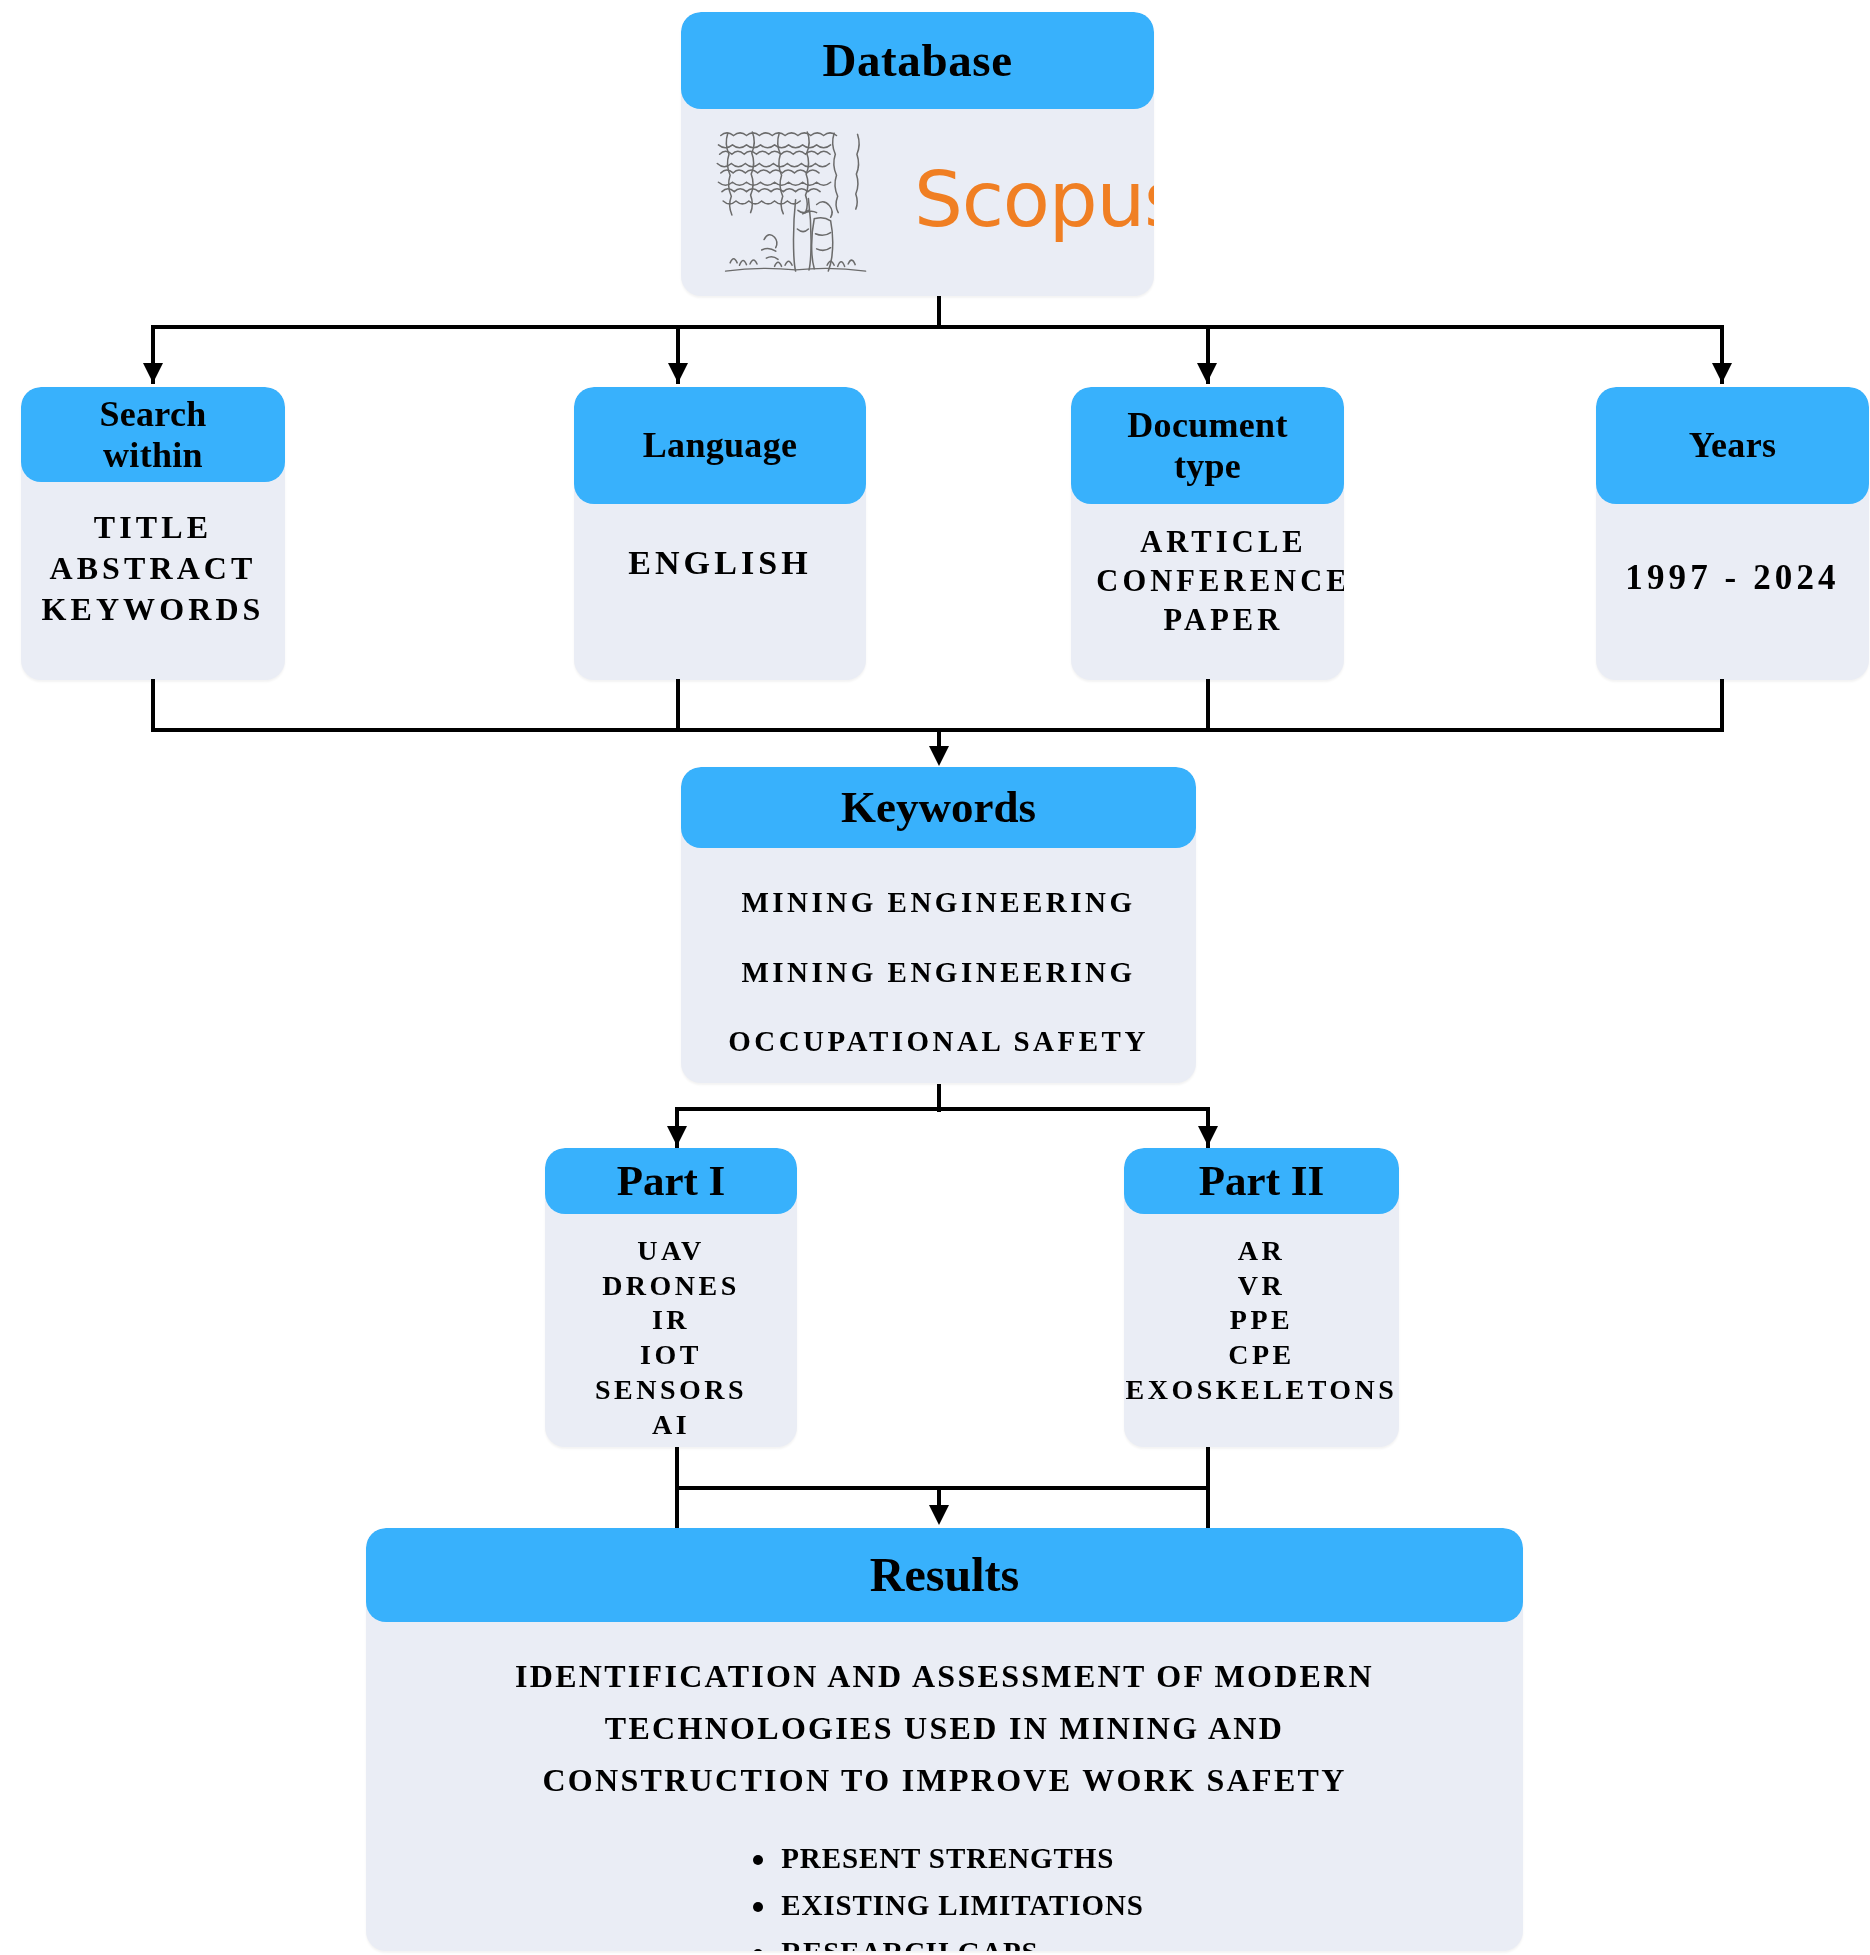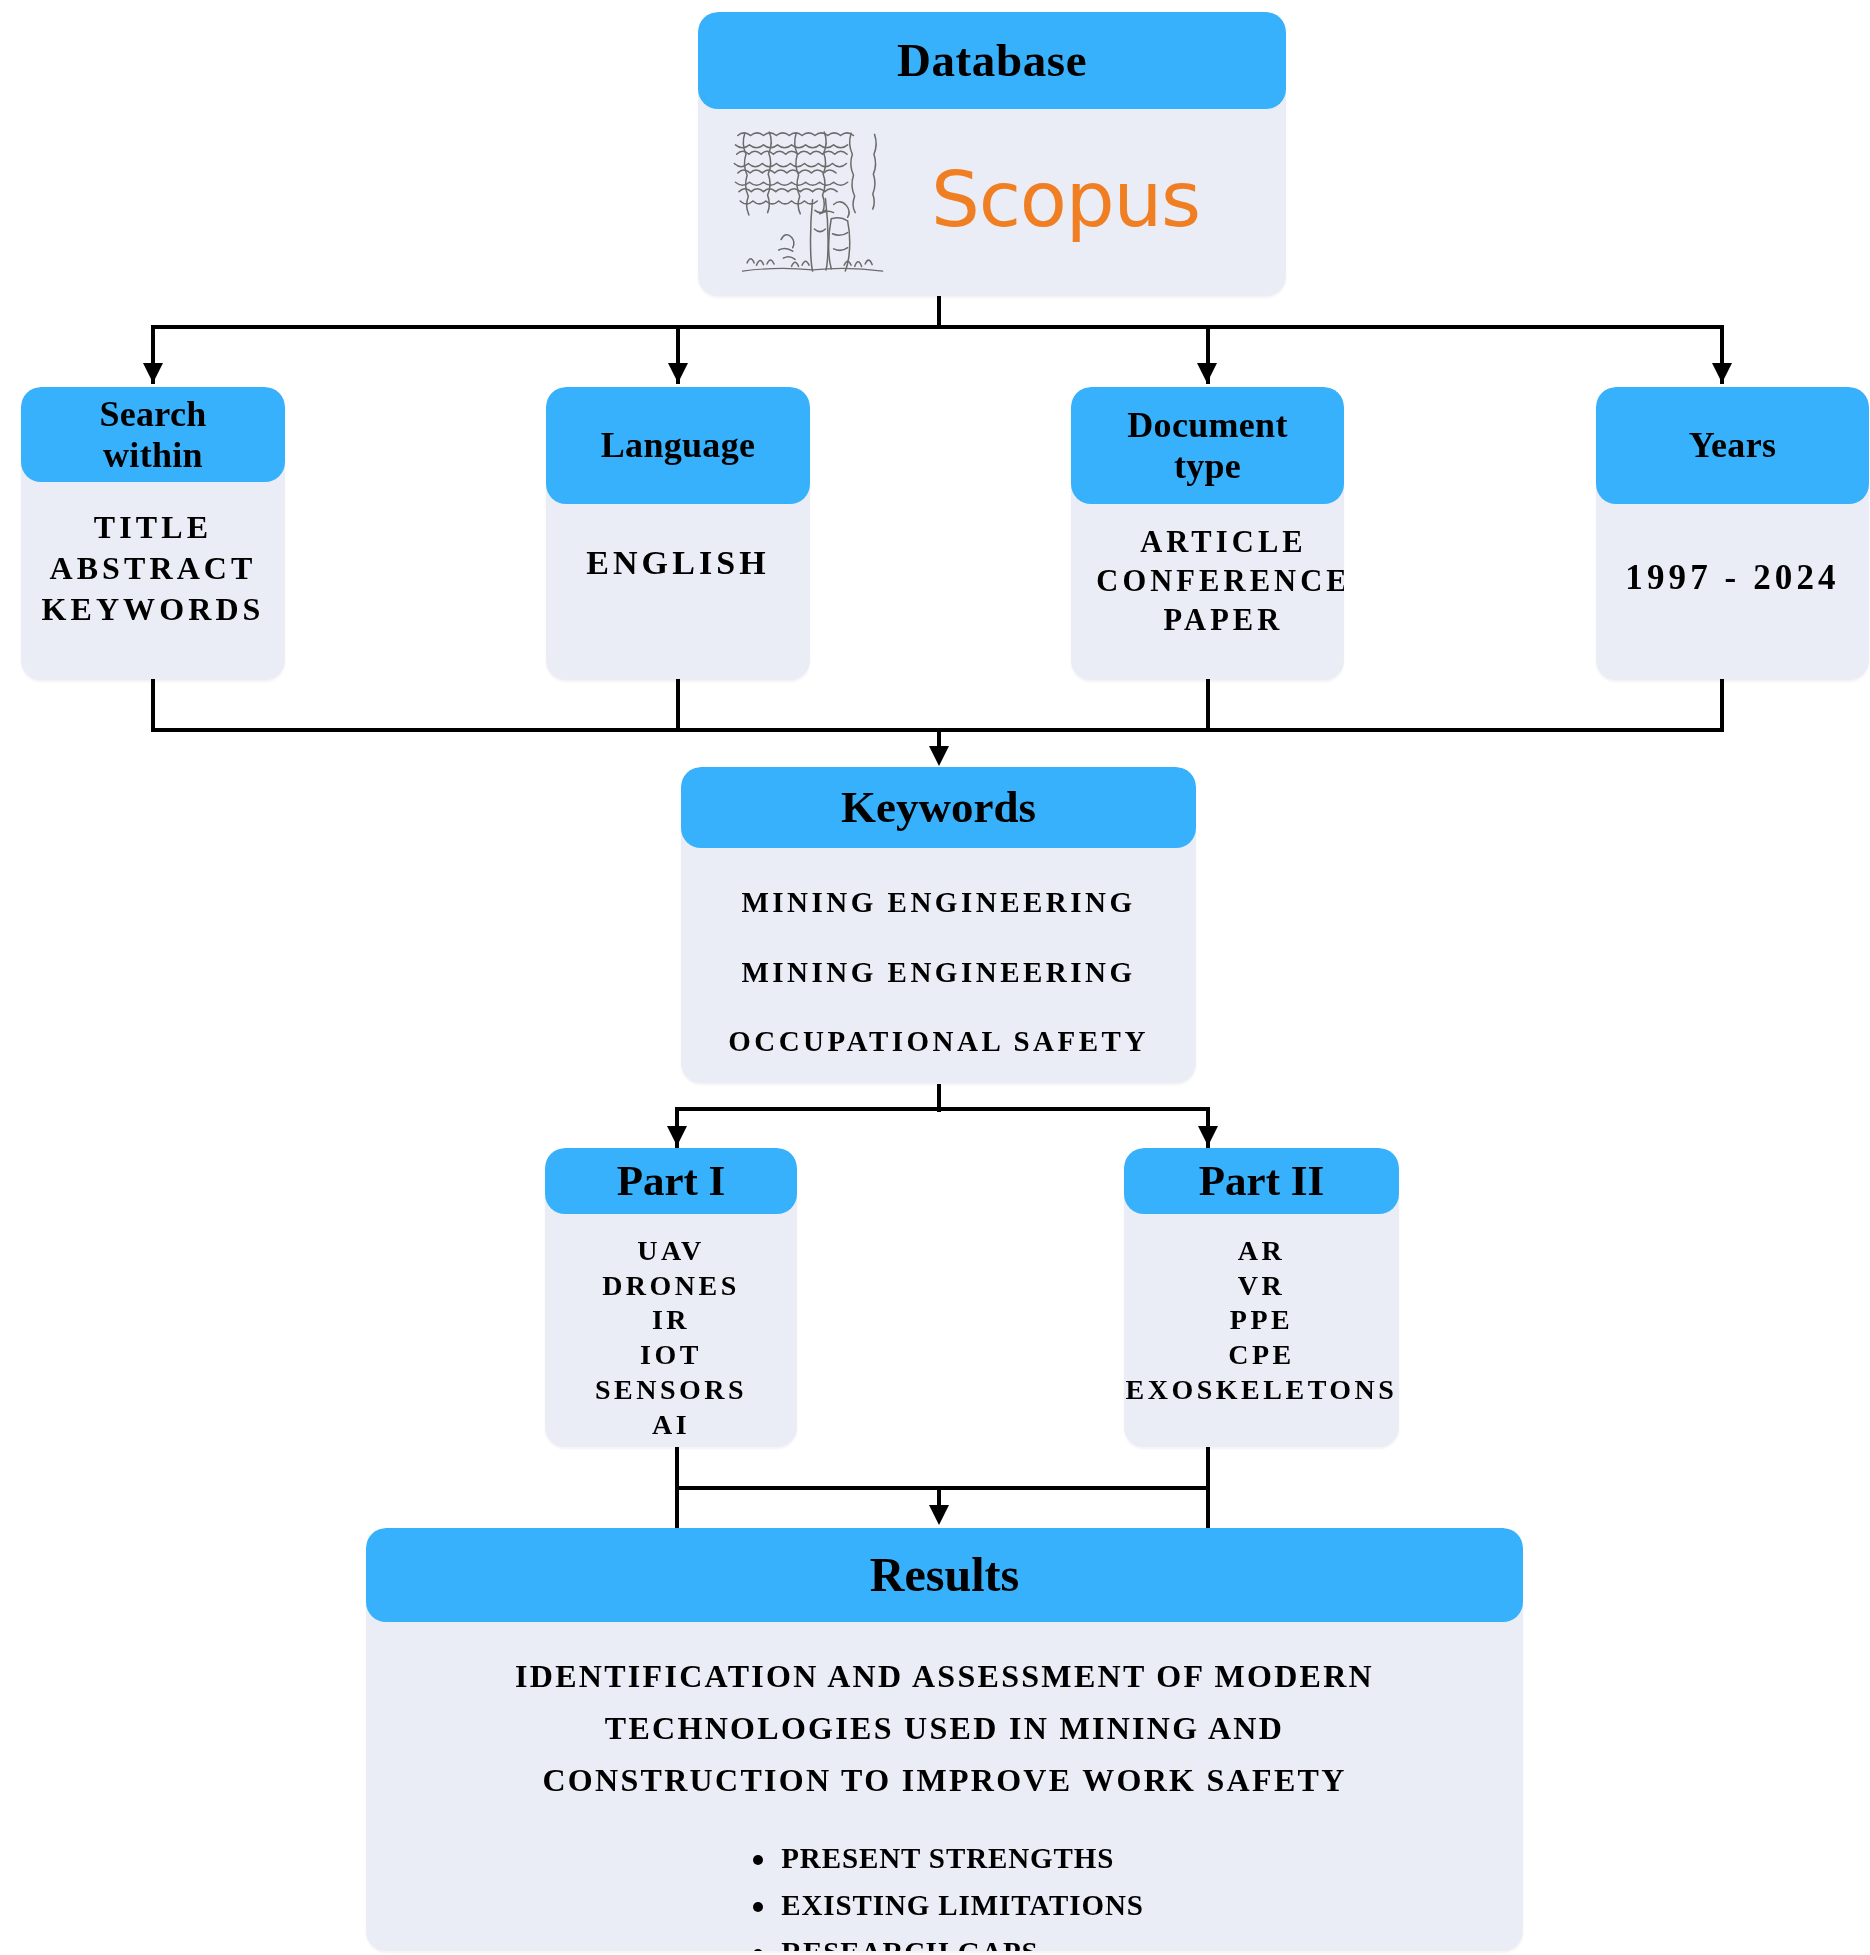--- a/index.html
+++ b/index.html
@@ -58,21 +58,21 @@
   .vline { width: 3.5px; }
   .arrow {
     position: absolute;
     width: 0; height: 0;
     border-left: 10px solid transparent;
     border-right: 10px solid transparent;
     border-top: 20px solid #000000;
   }
 
   
-  #db { left: 698px; top: 11.7px; width: 588px; height: 284px; }
+  #db { left: 681px; top: 11.7px; width: 473px; height: 284px; }
   #db .node-head { height: 97px; font-size: 47px; letter-spacing: 0.6px; }
   #db-logo {
     position: absolute;
     left: 0; top: 100px;
     width: 515px; height: 176px;
     display: flex;
     align-items: center;
     justify-content: flex-start;
     padding-left: 29px;
     box-sizing: border-box;
@@ -86,21 +86,21 @@
     margin-left: 34px;
     line-height: 1;
   }
 
   
   .r2 { top: 387px; height: 293px; }
   .r2 .node-head { font-size: 36px; letter-spacing: 0.3px; }
   .r2 .node-body { font-size: 32px; letter-spacing: 4.1px; line-height: 1.28; }
 
   #n-search  { left: 21px;   width: 264px; }
-  #n-lang    { left: 546px;  width: 264px; }
+  #n-lang    { left: 574px;  width: 292px; }
   #n-doctype { left: 1071px; width: 273px; }
   #n-years   { left: 1596px; width: 273px; }
 
   #n-search .node-head  { height: 95px; padding: 0 11.7px; }
   #n-search .node-body  { padding-top: 24.6px; }
   #n-lang .node-head    { height: 117px; }
   #n-lang .node-body    { padding-top: 37px; font-size: 34px; }
   #n-doctype .node-head { height: 117px; padding: 0 11.7px; }
   #n-doctype .node-body { padding-top: 19px; font-size: 30.5px; padding-left: 32px; }
   #n-years .node-head   { height: 117px; }

